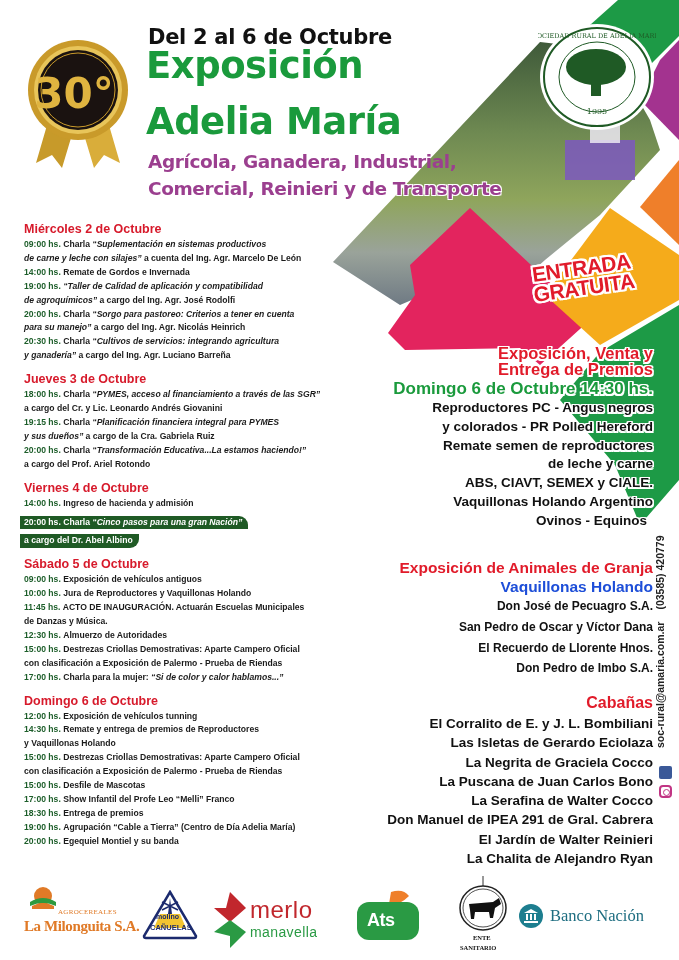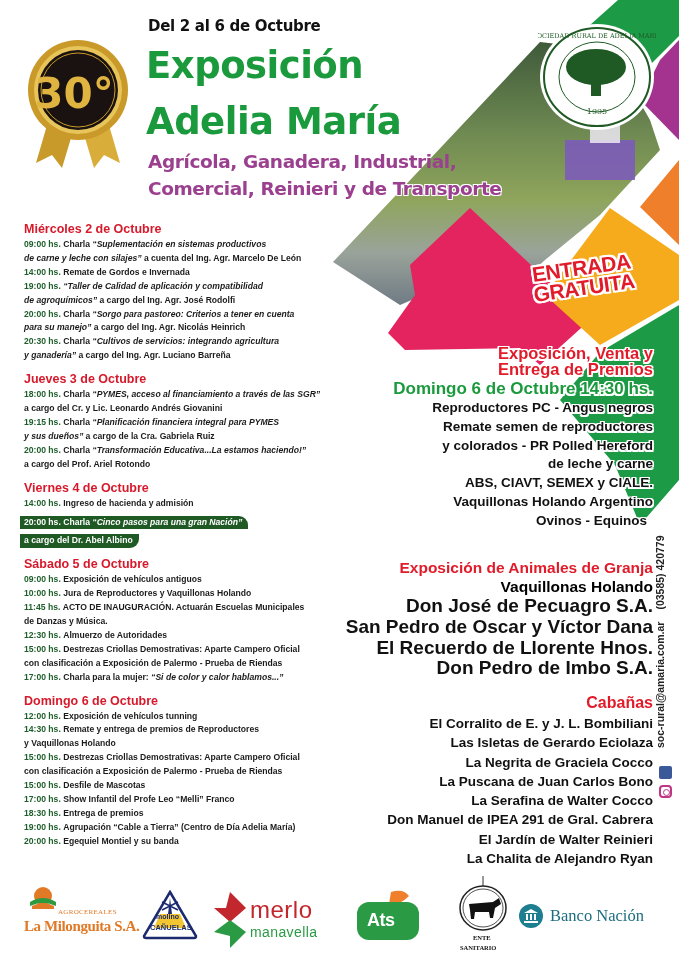--- a/index.html
+++ b/index.html
@@ -4,21 +4,21 @@
 <style>
   * { box-sizing: border-box; margin: 0; padding: 0; }
   html, body { width: 679px; height: 960px; overflow: hidden; background: #ffffff; }
   body { position: relative; font-family: "DejaVu Sans", sans-serif; color: #111; }
 
   
   .deco { position: absolute; left: 0; top: 0; width: 679px; height: 960px; pointer-events: none; }
 
   
   .badge { position: absolute; left: 22px; top: 38px; width: 112px; height: 135px; }
-  .date-range { position: absolute; left: 148px; top: 17px; font-size: 15px; font-weight: bold; color: #111; letter-spacing: -0.3px; }
+  .date-range { position: absolute; left: 148px; top: 25px; font-size: 21px; font-weight: bold; color: #111; letter-spacing: -0.3px; }
   .title-1, .title-2 { position: absolute; left: 146px; font-size: 37px; font-weight: bold; color: #1a9a3c; letter-spacing: -0.5px; line-height: 1; }
   .title-1 { top: 47px; }
   .title-2 { top: 103px; }
   .subtitle-1, .subtitle-2 { position: absolute; left: 148px; font-size: 18.5px; font-weight: bold; color: #9b3f8f; line-height: 1; letter-spacing: -0.4px; }
   .subtitle-1 { top: 153px; }
   .subtitle-2 { top: 180px; text-shadow: 1px 1px 0 #fff, -1px -1px 0 #fff, 1px -1px 0 #fff, -1px 1px 0 #fff; }
 
   .seal { position: absolute; left: 538px; top: 22px; width: 118px; height: 110px; }
 
   
@@ -39,22 +39,22 @@
   .outline-w { text-shadow: 1.5px 1.5px 0 #fff, -1.5px -1.5px 0 #fff, 1.5px -1.5px 0 #fff, -1.5px 1.5px 0 #fff, 0 1.5px 0 #fff, 0 -1.5px 0 #fff, 1.5px 0 0 #fff, -1.5px 0 0 #fff; }
   .entrada { position: absolute; left: 532px; top: 258px; transform: rotate(-8deg); text-align: center; color: #e11b2a; font-family: "Liberation Sans", sans-serif; font-weight: bold; font-size: 21px; line-height: 20px; letter-spacing: -0.5px; text-shadow: 2px 2px 0 #fff, -2px -2px 0 #fff, 2px -2px 0 #fff, -2px 2px 0 #fff, 0 2px 0 #fff, 0 -2px 0 #fff, 2px 0 0 #fff, -2px 0 0 #fff; }
 
   .expo-venta { top: 345px; }
   .expo-venta .h { color: #e11b2a; font-size: 16.5px; font-weight: bold; line-height: 16px; }
   .expo-venta .sub { color: #1a9a3c; font-size: 17px; font-weight: bold; line-height: 20px; margin-top: 2px; }
   .expo-venta .ln { color: #111; font-size: 13.5px; font-weight: bold; line-height: 18.8px; }
 
   .granja { top: 558px; }
   .granja .h { color: #e11b2a; font-size: 15.5px; font-weight: bold; line-height: 19px; }
-  .granja .sub { color: #000000; font-size: 15.5px; font-weight: bold; line-height: 19px; }
-  .granja .ln { color: #111; font-size: 19px; font-weight: bold; line-height: 20.8px; }
+  .granja .sub { color: #1d4ed8; font-size: 15.5px; font-weight: bold; line-height: 19px; }
+  .granja .ln { color: #111; font-size: 12px; font-weight: bold; line-height: 20.8px; }
 
   .cabanas { top: 692px; }
   .cabanas .h { color: #e11b2a; font-size: 16px; font-weight: bold; line-height: 22px; }
   .cabanas .ln { color: #111; font-size: 13.5px; font-weight: bold; line-height: 19.3px; }
 
   .contact { position: absolute; left: 654px; top: 748px; transform: rotate(-90deg); transform-origin: 0 0; white-space: nowrap; font-family: "Liberation Sans", sans-serif; font-size: 10.5px; font-weight: bold; color: #222; }
   .contact span + span { margin-left: 12px; }
   .social { position: absolute; left: 659px; }
   .social.fb { top: 766px; width: 13px; height: 13px; background: #3b5998; border-radius: 2px; }
   .social.ig { top: 785px; width: 13px; height: 13px; border: 2px solid #c13584; border-radius: 4px; }
@@ -204,22 +204,22 @@
     <div class="ev"><span class="t">19:00 hs.</span> <span class="d">Agrupación “Cable a Tierra” (Centro de Día Adelia María)</span></div>
     <div class="ev"><span class="t">20:00 hs.</span> <span class="d">Egequiel Montiel y su banda</span></div>
   </div>
 </div>
 
 <div class="right expo-venta">
   <div class="h outline-w">Exposición, Venta y</div>
   <div class="h outline-w">Entrega de Premios</div>
   <div class="sub outline-w">Domingo 6 de Octubre 14:30 hs.</div>
   <div class="ln outline-w">Reproductores PC - Angus negros</div>
+  <div class="ln outline-w">y colorados - PR Polled Hereford</div>
   <div class="ln outline-w">Remate semen de reproductores</div>
-  <div class="ln outline-w">y colorados - PR Polled Hereford</div>
   <div class="ln outline-w">de leche y carne</div>
   <div class="ln outline-w">ABS, CIAVT, SEMEX y CIALE.</div>
   <div class="ln outline-w">Vaquillonas Holando Argentino</div>
   <div class="ln outline-w" style="margin-right:6px">Ovinos - Equinos</div>
 </div>
 
 <div class="right granja">
   <div class="h">Exposición de Animales de Granja</div>
   <div class="sub">Vaquillonas Holando</div>
   <div class="ln">Don José de Pecuagro S.A.</div>

